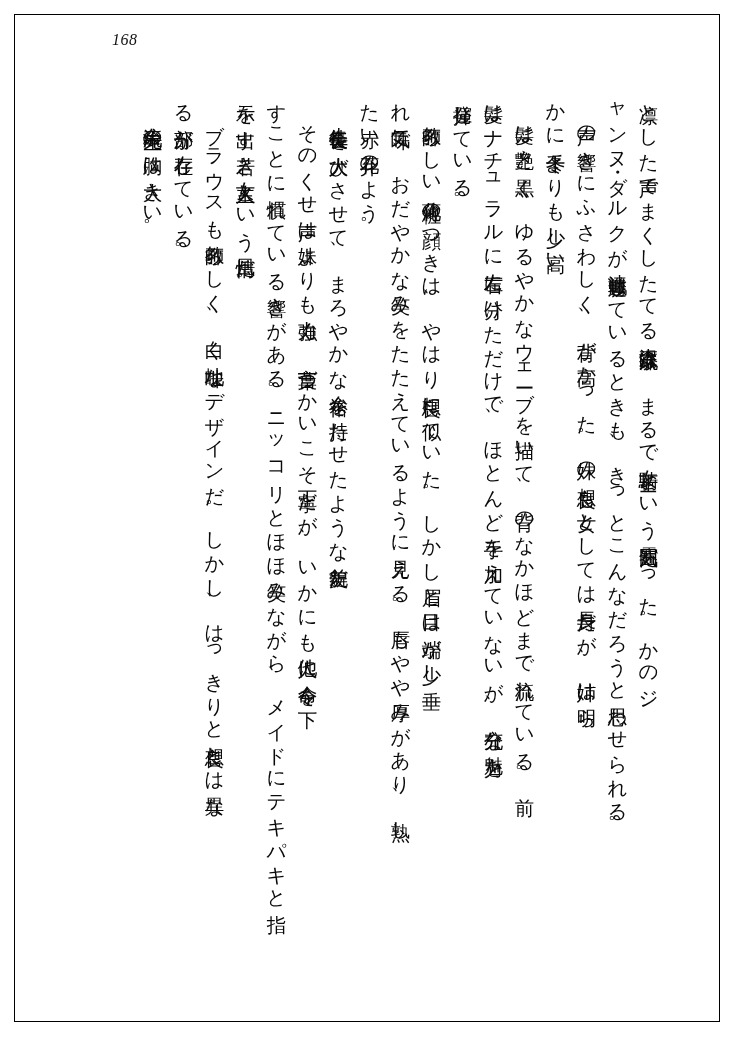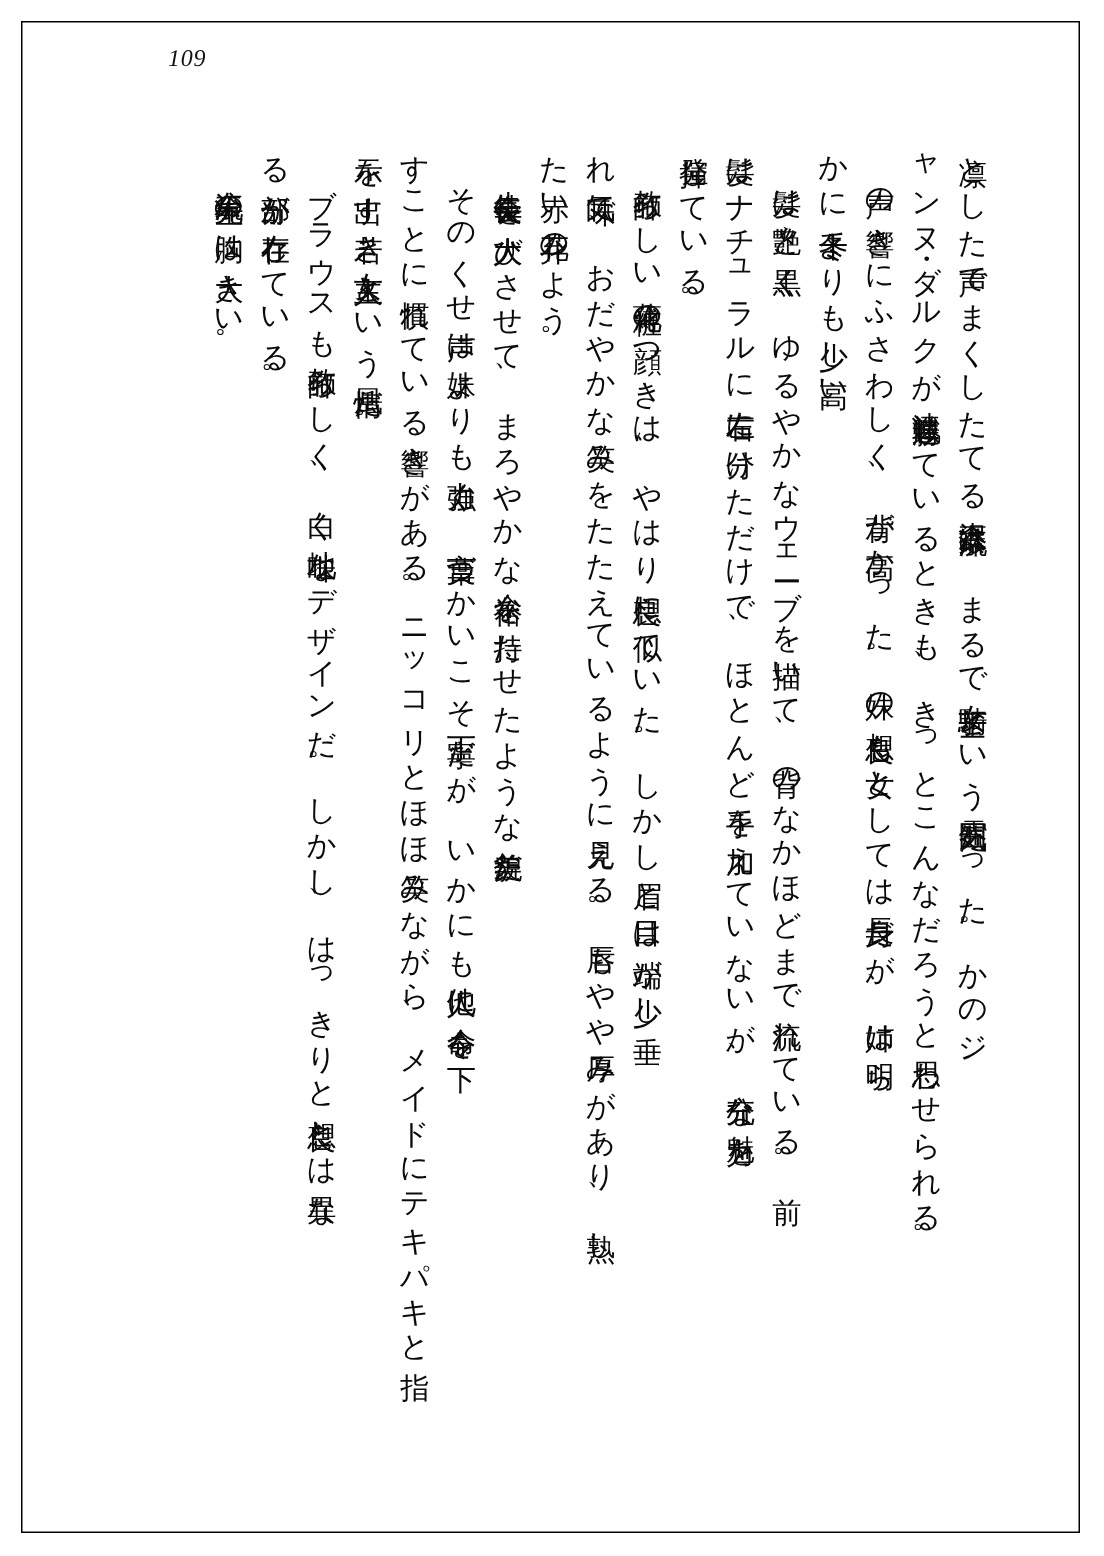--- a/index.html
+++ b/index.html
@@ -67,21 +67,21 @@
     overflow: visible;
     color: #0a0a0a;
   }
 </style>
 </head>
 <body>
 
 <div class="page">
   <div class="page-border"></div>
 
-  <div class="page-number">109</div>
+  <div class="page-number">168</div>
 
   <div class="text-block">
     <div class="vline">凛とした声でまくしたてる森沢流奈は、まるで女騎士という雰囲気だった。かのジ</div>
     <div class="vline">ャンヌ・ダルクが連戦連勝しているときも、きっとこんなだろうと思わせられる。</div>
     <div class="vline">　声の響きにふさわしく、背が高かった。妹の想良も女としては長身だが、姉は明ら</div>
     <div class="vline">かに千冬よりも少し高い。</div>
     <div class="vline">　髪は艶々と黒く、ゆるやかなウェーブを描いて、背のなかほどまで流れている。前</div>
     <div class="vline">髪はナチュラルに左右に分けただけで、ほとんど手を加えていないが、充分な魅力を</div>
     <div class="vline">発揮している。</div>
     <div class="vline">　教師らしい薄化粧の顔つきは、やはり想良に似ていた。しかし眉と目は端が少し垂</div>

